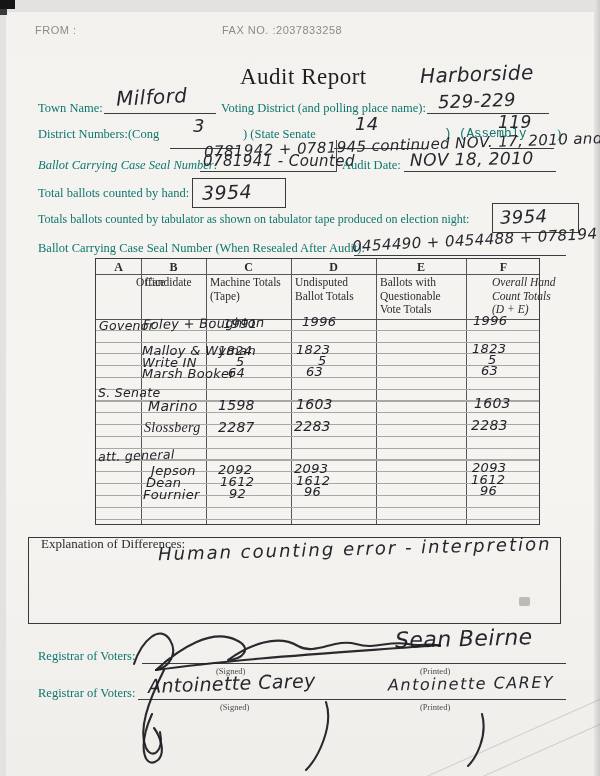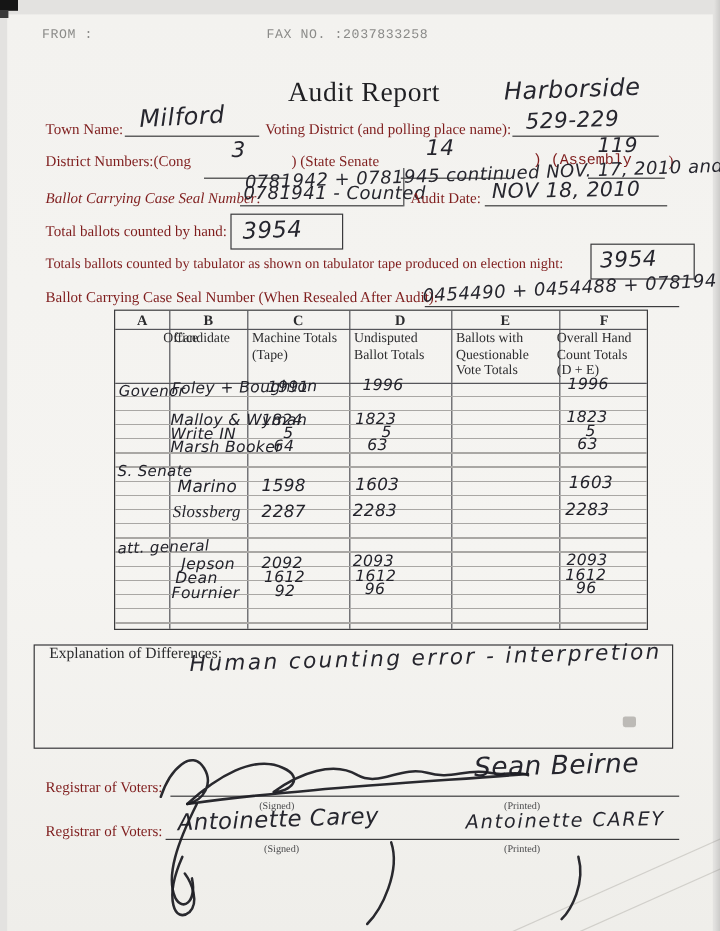--- a/index.html
+++ b/index.html
@@ -5,22 +5,22 @@
   html,body{margin:0;padding:0;}
   body{width:600px;height:776px;background:#dedddb;font-family:"Liberation Serif",serif;overflow:hidden;}
   #screen{position:relative;width:600px;height:776px;background:#e3e2e0;}
   .page{position:absolute;left:6px;top:12px;width:588px;height:764px;
         background:linear-gradient(180deg,#f3f2ef 0%,#f5f4f1 60%,#efeeea 100%);}
   .corner-mark{position:absolute;left:0;top:0;width:15px;height:9px;background:#151515;}
   .corner-mark2{position:absolute;left:0;top:9px;width:7px;height:6px;background:#3a3a3a;}
   .edge-shadow{position:absolute;right:0;top:0;width:5px;height:776px;background:linear-gradient(90deg,rgba(0,0,0,0),rgba(0,0,0,.10));}
   .crease{position:absolute;width:260px;height:1px;background:rgba(120,115,108,.25);transform:rotate(-24deg);}
   .abs{position:absolute;}
-  .fax{font-family:Liberation Mono, monospace;font-size:11px;color:#8b8b89;letter-spacing:.5px;white-space:nowrap;text-align:right;}
-  .lbl{font-size:12.5px;color:#7f1d1d;white-space:nowrap;}
+  .fax{font-family:Liberation Sans, sans-serif;font-size:11px;color:#8b8b89;letter-spacing:.5px;white-space:nowrap;text-align:right;}
+  .lbl{font-size:12.5px;color:#0f766e;white-space:nowrap;}
   .lbl-sm{font-size:11.5px;color:#2c2c2e;}
   .title{font-size:23px;color:#1f1f22;letter-spacing:.5px;}
   .hw{font-family:"DejaVu Sans",sans-serif;font-style:italic;color:#26262e;white-space:nowrap;letter-spacing:.4px;}
   .uline{position:absolute;border-bottom:1.2px solid #3c3c3e;height:0;}
   .boxfield{position:absolute;border:1.4px solid #3a3a3c;background:transparent;}
   .cap{font-size:8.5px;color:#4a4a4c;white-space:nowrap;}
   
   #audit-table{position:absolute;left:95px;top:258px;width:445px;height:267px;border:1.4px solid #3c3c3e;box-sizing:border-box;}
   .vline{position:absolute;top:0;bottom:0;width:0;border-left:1.1px solid #55555a;}
   .hline{position:absolute;left:0;right:0;height:0;border-top:1.1px solid #55555a;}
@@ -106,21 +106,21 @@
     <div class="colletter" style="left:110px;width:85px;">C</div>
     <div class="colletter" style="left:195px;width:85px;">D</div>
     <div class="colletter" style="left:280px;width:90px;">E</div>
     <div class="colletter" style="left:370px;width:75px;">F</div>
 
     <div class="colhead" style="left:4px;width:38px;margin-left:36px;">Office</div>
     <div class="colhead" style="left:49px;width:58px;">Candidate</div>
     <div class="colhead" style="left:114px;width:76px;">Machine Totals (Tape)</div>
     <div class="colhead" style="left:284px;width:80px;">Ballots with Questionable Vote Totals</div>
     <div class="colhead" style="left:199px;width:76px;">Undisputed Ballot Totals</div>
-    <div class="colhead" style="left:368px;width:68px;">Overall Hand Count Totals (D + E)</div>
+    <div class="colhead" style="left:396px;width:68px;font-style:italic;">Overall Hand Count Totals (D + E)</div>
 
     <div class="thw" style="left:3px;top:59px;font-size:12.5px;">Govenor</div>
     <div class="thw" style="left:47px;top:57px;transform:rotate(-1deg);">Foley + Boughton</div>
     <div class="thw" style="left:127px;top:57px;">1991</div>
     <div class="thw" style="left:206px;top:55px;">1996</div>
     <div class="thw" style="left:377px;top:54px;">1996</div>
 
     <div class="thw" style="left:46px;top:84px;">Malloy &amp; Wyman</div>
     <div class="thw" style="left:122px;top:84px;">1824</div>
     <div class="thw" style="left:200px;top:83px;">1823</div>

